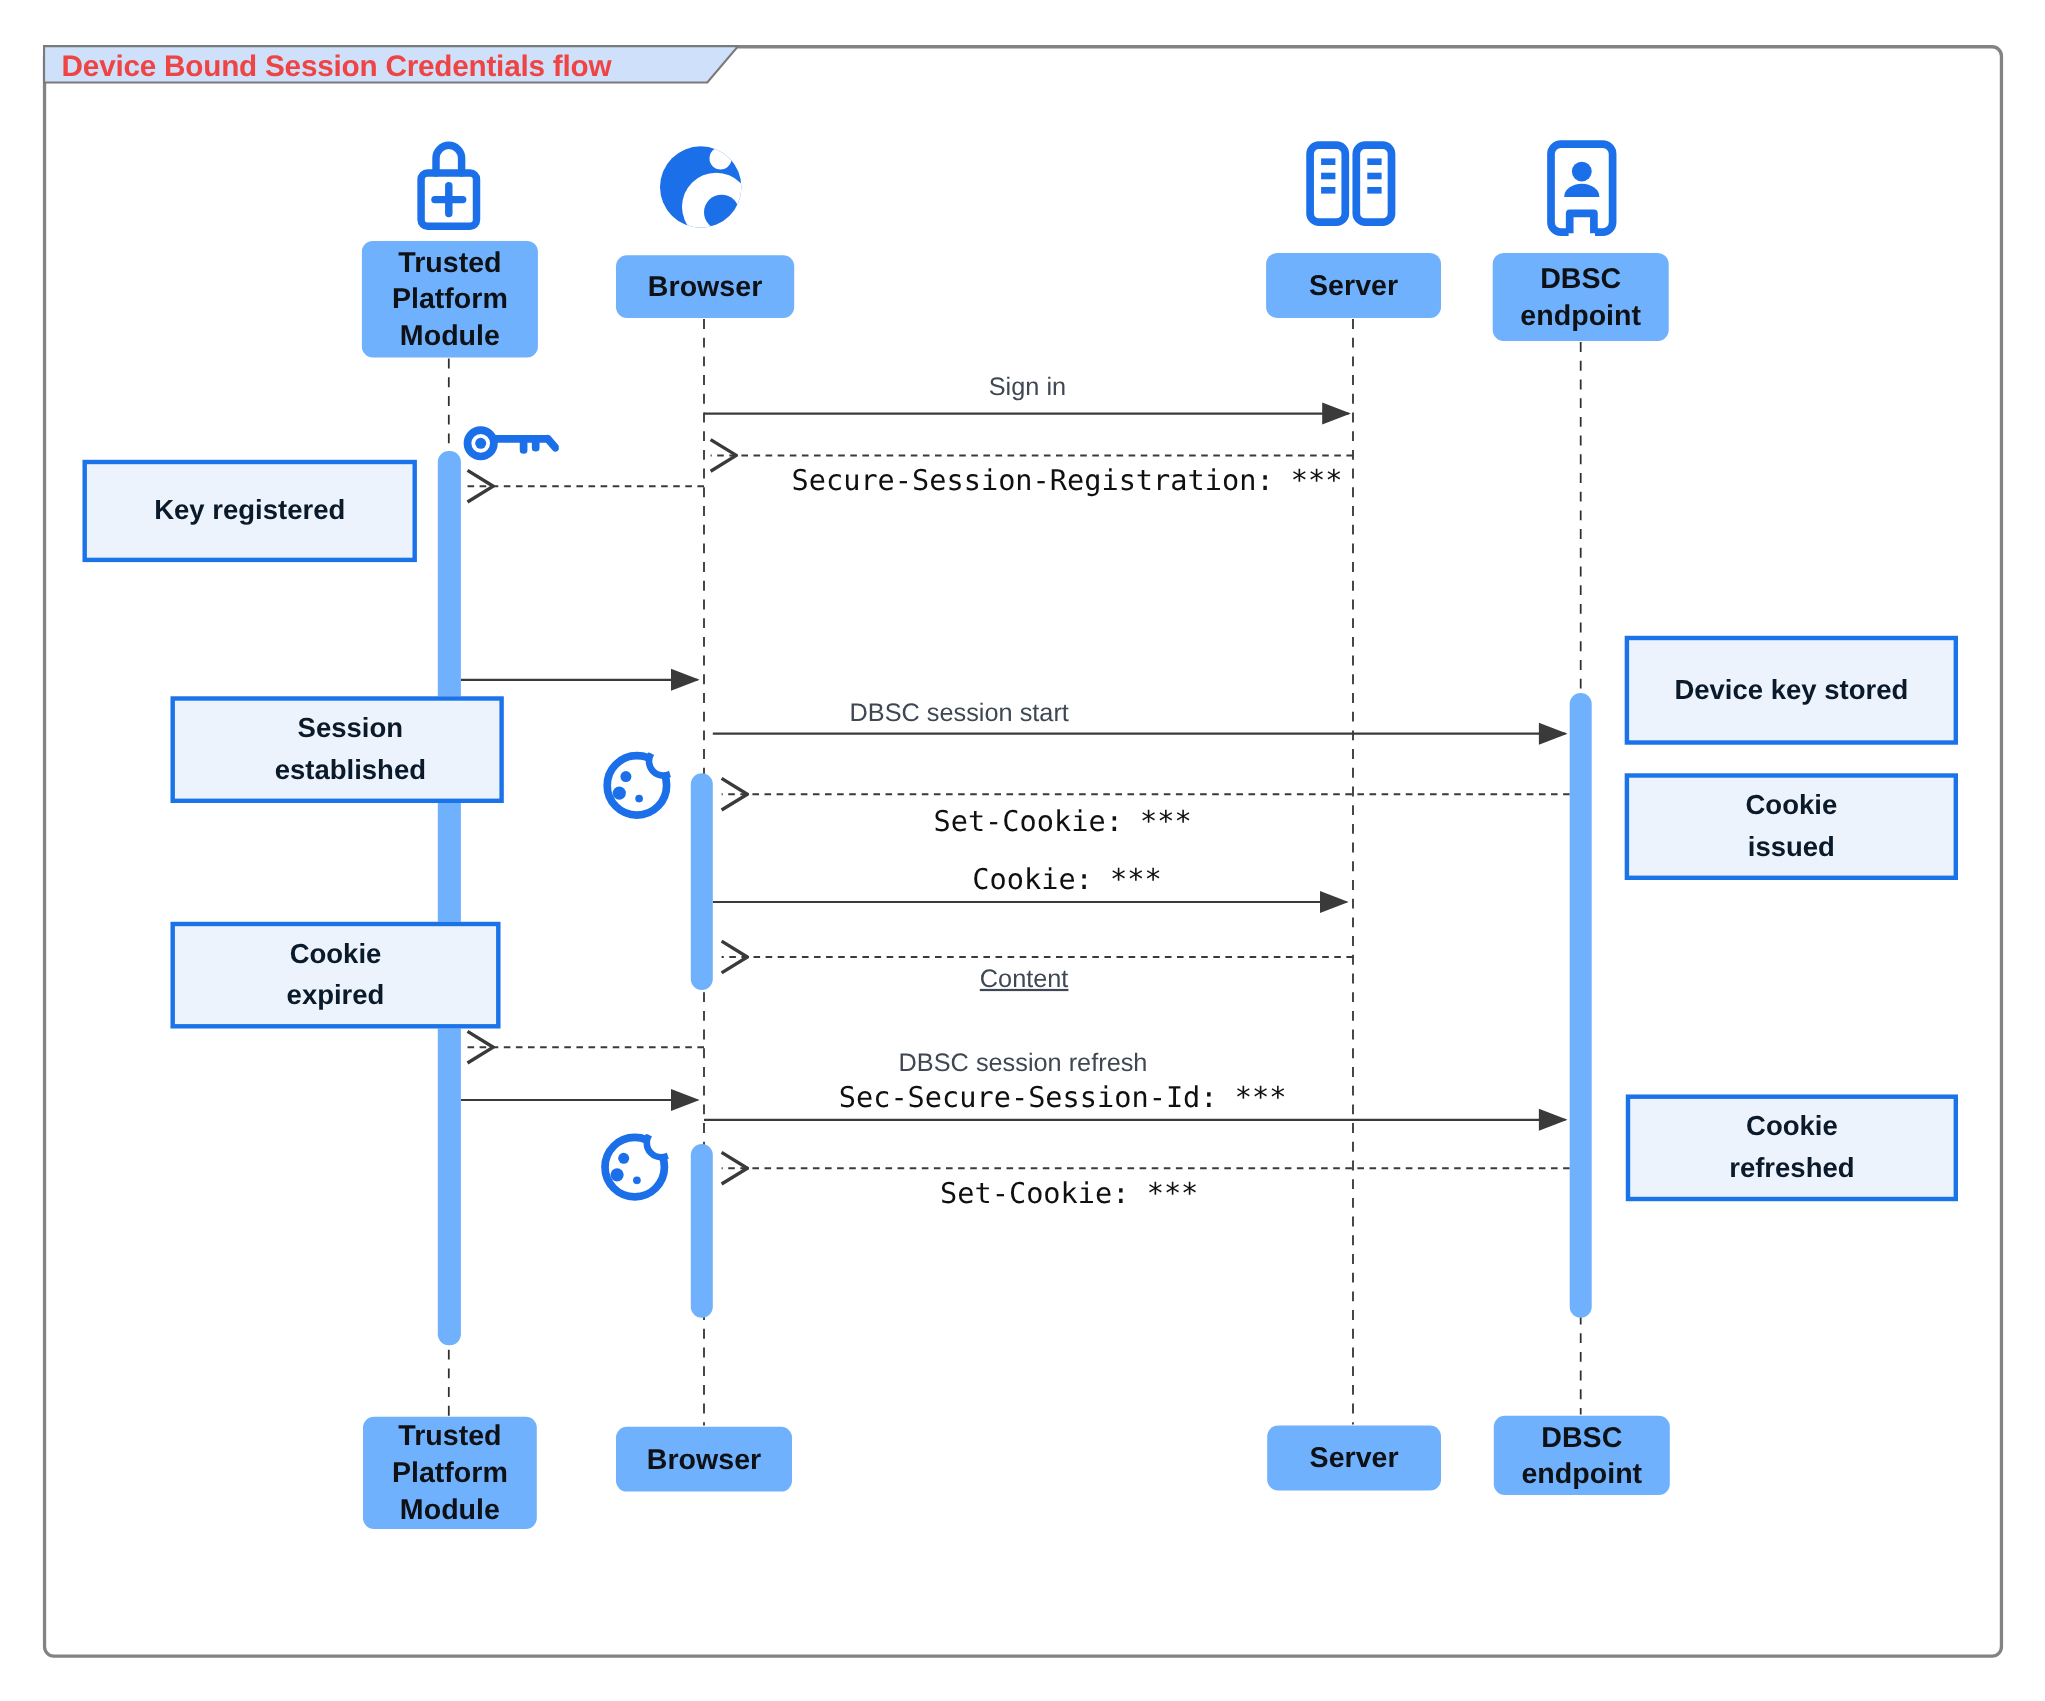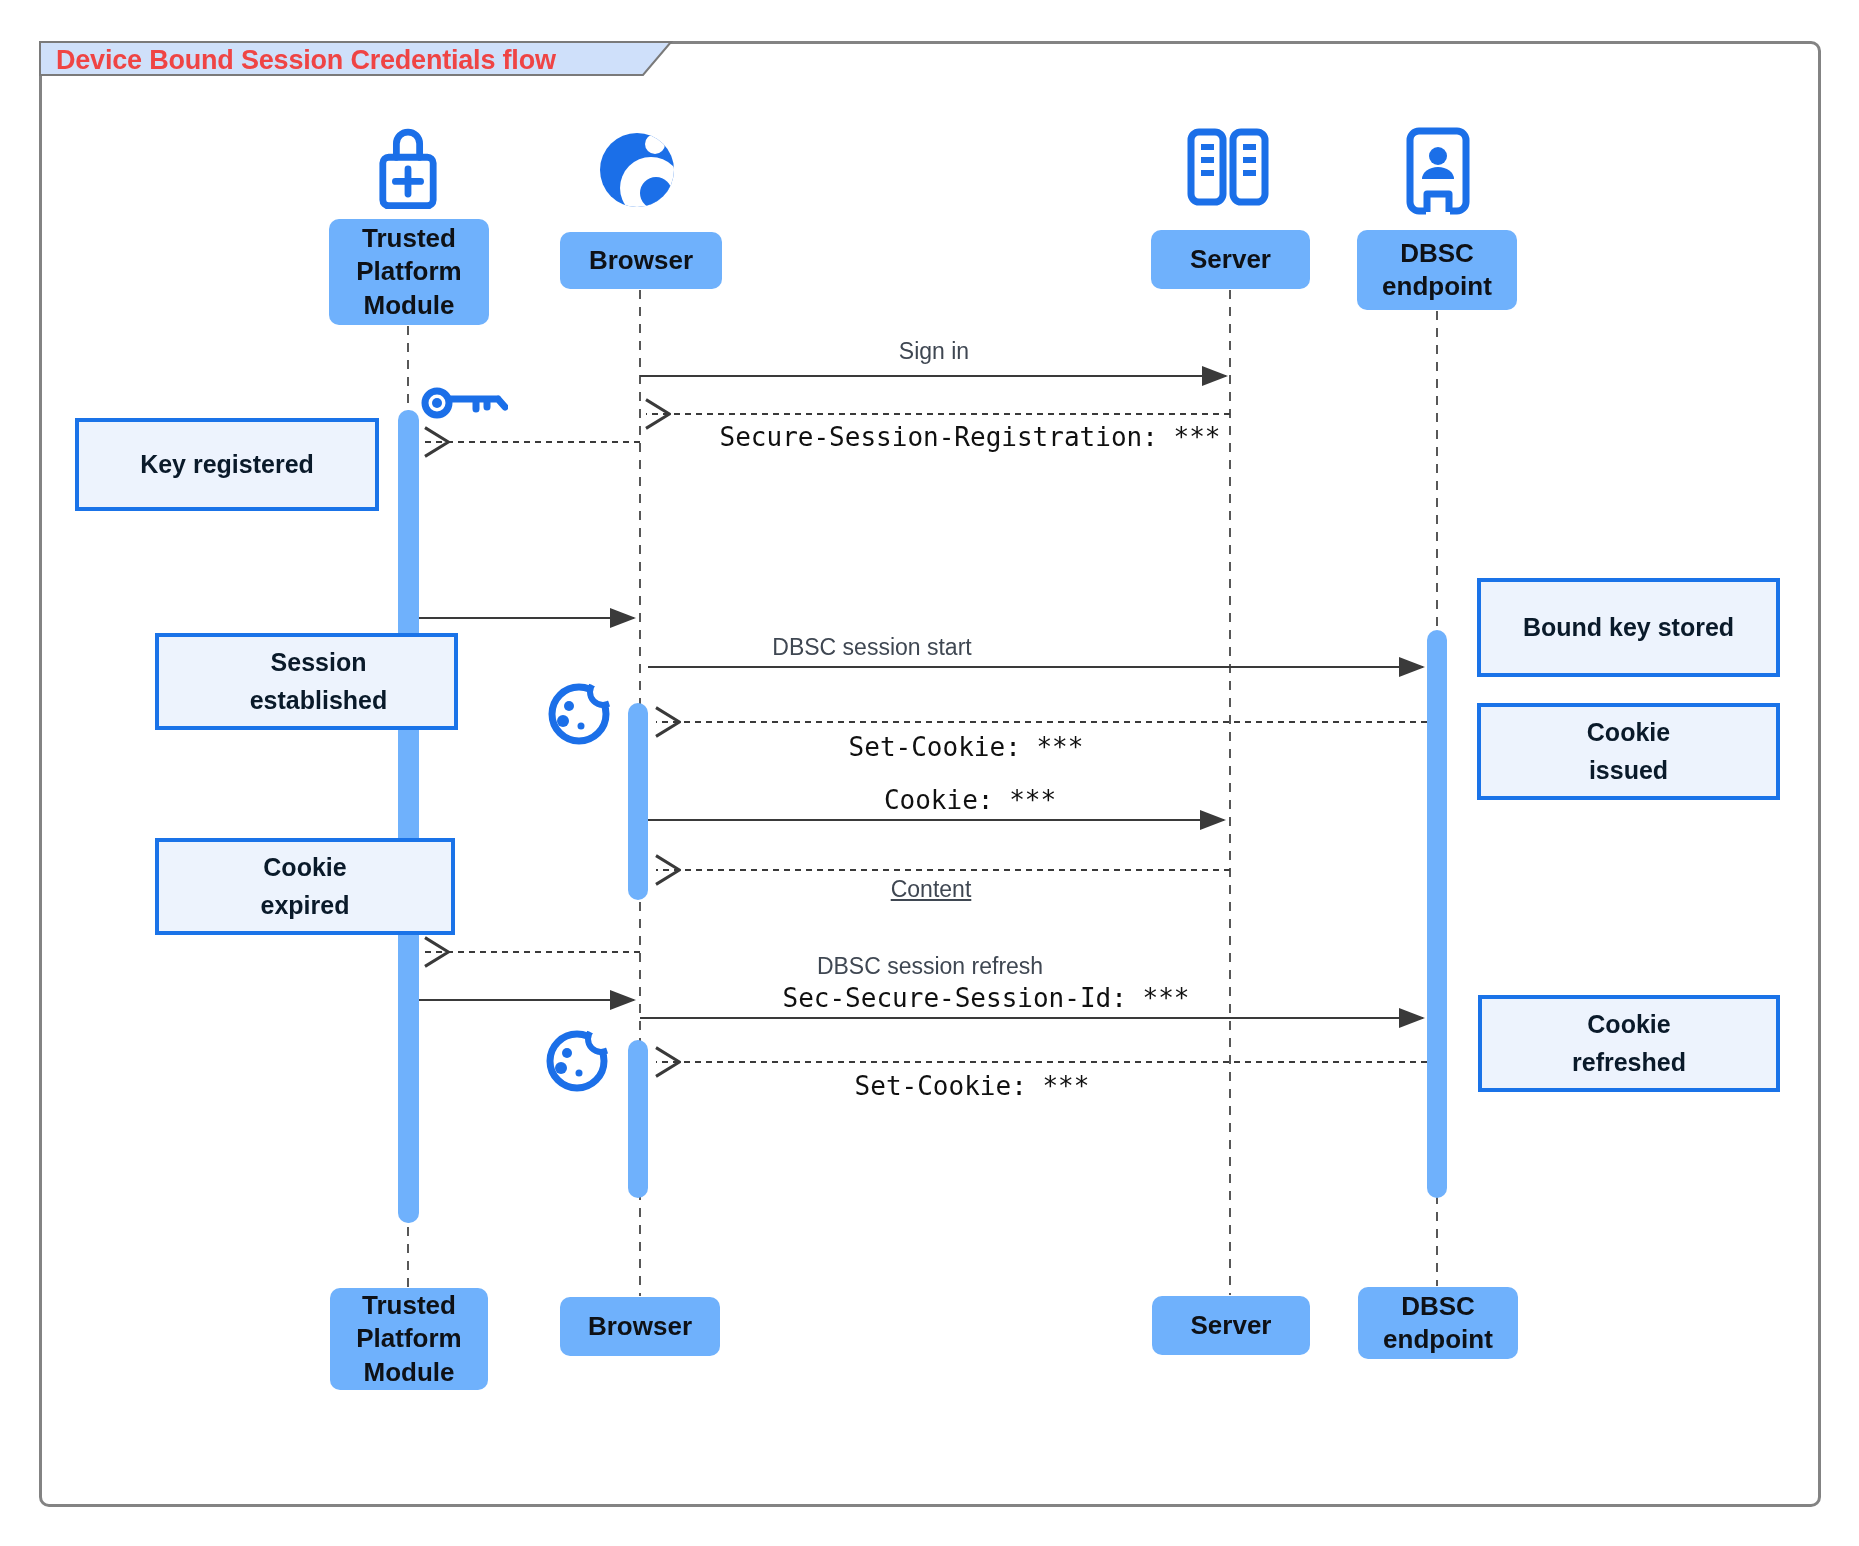--- a/index.html
+++ b/index.html
@@ -166,29 +166,29 @@
   <div class="actor" style="left:560px;top:1297px;width:160px;height:59px;">Browser</div>
   <div class="actor" style="left:1152px;top:1296px;width:158px;height:59px;">Server</div>
   <div class="actor" style="left:1358px;top:1287px;width:160px;height:72px;">DBSC
 endpoint</div>
 
   <div class="note" style="left:75px;top:399px;width:304px;height:93px;margin-top:19px;">Key registered</div>
   <div class="note" style="left:155px;top:633px;width:303px;height:97px;padding-left:24px;">Session
 established</div>
   <div class="note" style="left:155px;top:838px;width:300px;height:97px;">Cookie
 expired</div>
-  <div class="note" style="left:1477px;top:578px;width:303px;height:99px;">Bound key stored</div>
+  <div class="note" style="left:1477px;top:578px;width:303px;height:99px;">Device key stored</div>
   <div class="note" style="left:1477px;top:703px;width:303px;height:97px;">Cookie
 issued</div>
   <div class="note" style="left:1478px;top:995px;width:302px;height:97px;">Cookie
 refreshed</div>
 
   <div class="msg" style="left:934px;top:338px;">Sign in</div>
   <div class="msg mono" style="left:934px;top:422px;">Secure-Session-Registration: ***</div>
   <div class="msg" style="left:872px;top:634px;">DBSC session start</div>
   <div class="msg mono" style="left:930px;top:732px;">Set-Cookie: ***</div>
   <div class="msg mono" style="left:934px;top:785px;">Cookie: ***</div>
   <div class="msg" style="left:931px;top:876px;text-decoration:underline;">Content</div>
   <div class="msg" style="left:930px;top:953px;">DBSC session refresh</div>
-  <div class="msg mono" style="left:950px;top:983px;">Sec-Secure-Session-Id: ***</div>
+  <div class="msg mono" style="left:930px;top:983px;">Sec-Secure-Session-Id: ***</div>
   <div class="msg mono" style="left:936px;top:1071px;">Set-Cookie: ***</div>
 
 </div>
 
 </body></html>

